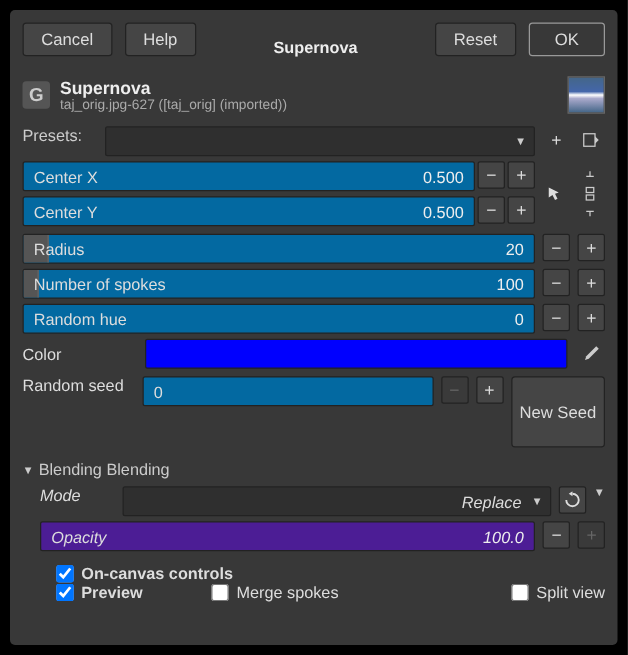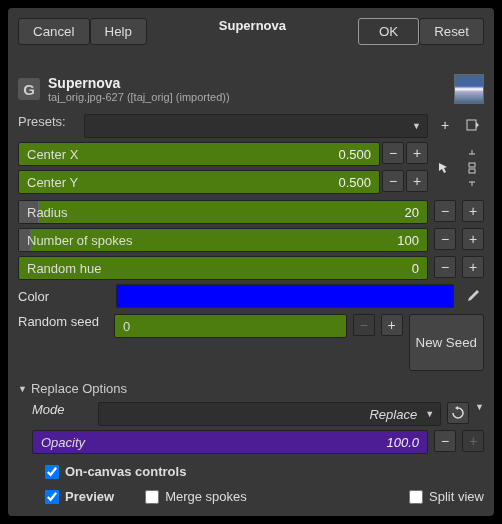--- a/index.html
+++ b/index.html
@@ -1,63 +1,63 @@
 <!DOCTYPE html>
 <html><head>
 <meta charset="utf-8">
 <style>
 * { box-sizing: border-box; margin: 0; padding: 0; }
 body { background: #000; font-family: sans-serif; font-size: 13px; color: #ddd; width: 502px; height: 524px; overflow: hidden; }
 .dialog { background: #383838; margin: 8px; border-radius: 4px; padding: 10px; height: 508px; }
-.btnrow { display: flex; gap: 0; margin-bottom: 29px; align-items: flex-start; }
+.btnrow { display: flex; gap: 10px; margin-bottom: 16px; align-items: flex-end; }
 .btn { background: #454545; border: 1px solid #222; border-radius: 3px; padding: 5px 14px; color: #ddd; cursor: pointer; }
 .btn.primary { background: #383838; border: 1px solid #999; padding: 5px 20px; }
 .titlebtn { flex: 1; text-align: center; color: #eee; font-weight: bold; }
 .hdr { display: flex; align-items: center; gap: 8px; margin-bottom: 10px; }
 .glogo { width: 22px; height: 22px; background: #555; border-radius: 3px; display: flex; align-items: center; justify-content: center; font-weight: bold; font-size: 15px; color: #ccc; }
 .hdrtxt { flex: 1; }
 .hdrtitle { font-weight: bold; font-size: 14px; color: #eee; }
 .hdrsub { font-size: 11px; color: #aaa; }
 .thumb { width: 30px; height: 30px; background: linear-gradient(180deg, #468 0%, #46a 40%, #fff 50%, #aac 60%, #468 100%); border: 1px solid #666; }
 .row { display: flex; gap: 6px; margin-bottom: 4px; }
 .label { color: #ccc; width: 60px; }
 .combo { flex: 1; background: #2f2f2f; border: 1px solid #222; height: 24px; border-radius: 2px; display: flex; align-items: center; justify-content: flex-end; padding: 0 6px; }
 .combo .tri { font-size: 9px; color: #ccc; }
 .iconbtn { width: 22px; height: 22px; background: #454545; border: 1px solid #222; border-radius: 2px; display: flex; align-items: center; justify-content: center; color: #ddd; cursor: pointer; font-size: 14px; }
 .iconbtn.flat { background: transparent; border: none; }
 .iconbtn.disabled { color: #666; background: #3a3a3a; }
 .fields { display: flex; gap: 4px; margin-bottom: 6px; }
 .fcol { flex: 1; display: flex; flex-direction: column; gap: 4px; }
 .sidecol { width: 24px; display: flex; flex-direction: column; gap: 2px; align-items: center; justify-content: center; }
-.slider { background: #4d7c0f; border: 1px solid #222; height: 24px; display: flex; align-items: center; padding: 0 8px; border-radius: 2px; position: relative; }
+.slider { background: #0369a1; border: 1px solid #222; height: 24px; display: flex; align-items: center; padding: 0 8px; border-radius: 2px; position: relative; }
 .slider .sl { color: #ddd; }
 .slider .sv { margin-left: auto; color: #eee; }
 .slider .fill { position: absolute; left: 0; top: 0; bottom: 0; background: #555; border-right: 1px solid #666; }
 .colorrow { display: flex; align-items: center; gap: 8px; margin-bottom: 6px; }
 .colorswatch { flex: 1; height: 24px; background: #0000ff; border: 1px solid #222; border-radius: 2px; }
 .section { margin-top: 10px; }
 .sechdr { display: flex; align-items: center; gap: 4px; color: #ccc; margin-bottom: 6px; }
 .modegrp { margin-left: 14px; font-style: italic; }
 .cb { display: flex; align-items: center; gap: 6px; padding-left: 27px; }
 .cb input { width: 14px; height: 14px; }
-.footer { display: flex; align-items: flex-start; gap: 4px; margin-top: 10px; }
+.footer { display: flex; align-items: flex-start; gap: 28px; }
 .footer .spacer { flex: 1; }
 svg { display: block; }
 </style>
 </head>
 <body>
 
 <div class="dialog">
 
   <div class="btnrow">
     <button class="btn">Cancel</button>
     <button class="btn">Help</button>
     <div class="titlebtn">Supernova</div>
+    <button class="btn">Reset</button>
     <button class="btn primary">OK</button>
-    <button class="btn">Reset</button>
   </div>
 
   <div class="hdr">
     <div class="glogo">G</div>
     <div class="hdrtxt">
       <div class="hdrtitle">Supernova</div>
       <div class="hdrsub">taj_orig.jpg-627 ([taj_orig] (imported))</div>
     </div>
     <div class="thumb"></div>
   </div>
@@ -158,21 +158,21 @@
       <span class="sl">0</span>
     </div>
     <div class="iconbtn disabled">−</div>
     <div class="iconbtn">+</div>
     <button class="btn" style="padding:20px 6px">New Seed</button>
   </div>
 
   <div class="section">
     <div class="sechdr">
       <span style="font-size:9px">▼</span>
-      <span>Replace Options</span>
+      <span>Blending Blending</span>
     </div>
     <div class="modegrp">
       <div class="row">
         <span style="width:60px">Mode</span>
         <div class="combo" style="flex:1">
           <span style="margin-right:8px">Replace</span>
           <span class="tri">▼</span>
         </div>
         <div class="iconbtn">
           <svg width="14" height="14" viewBox="0 0 14 14">

